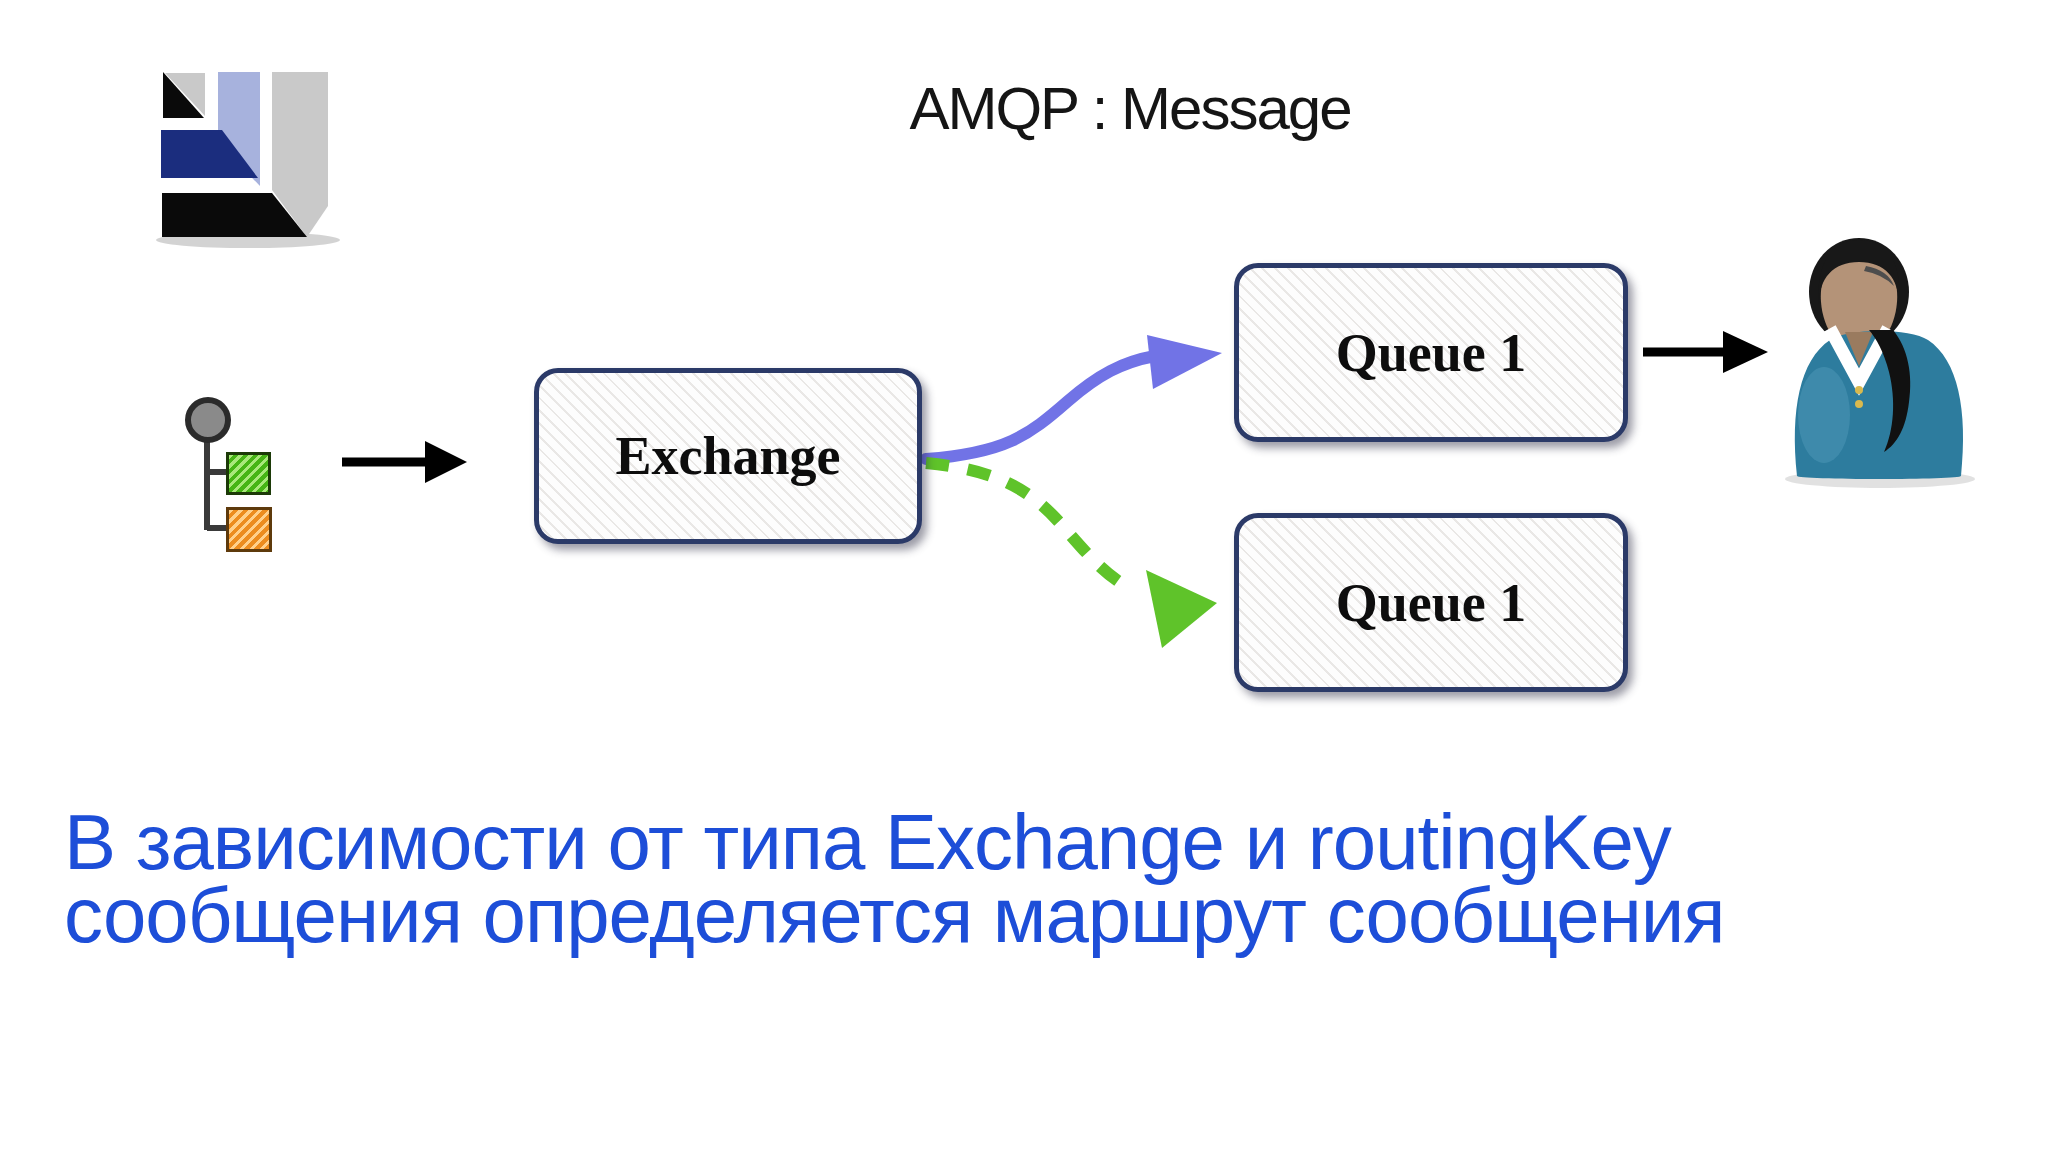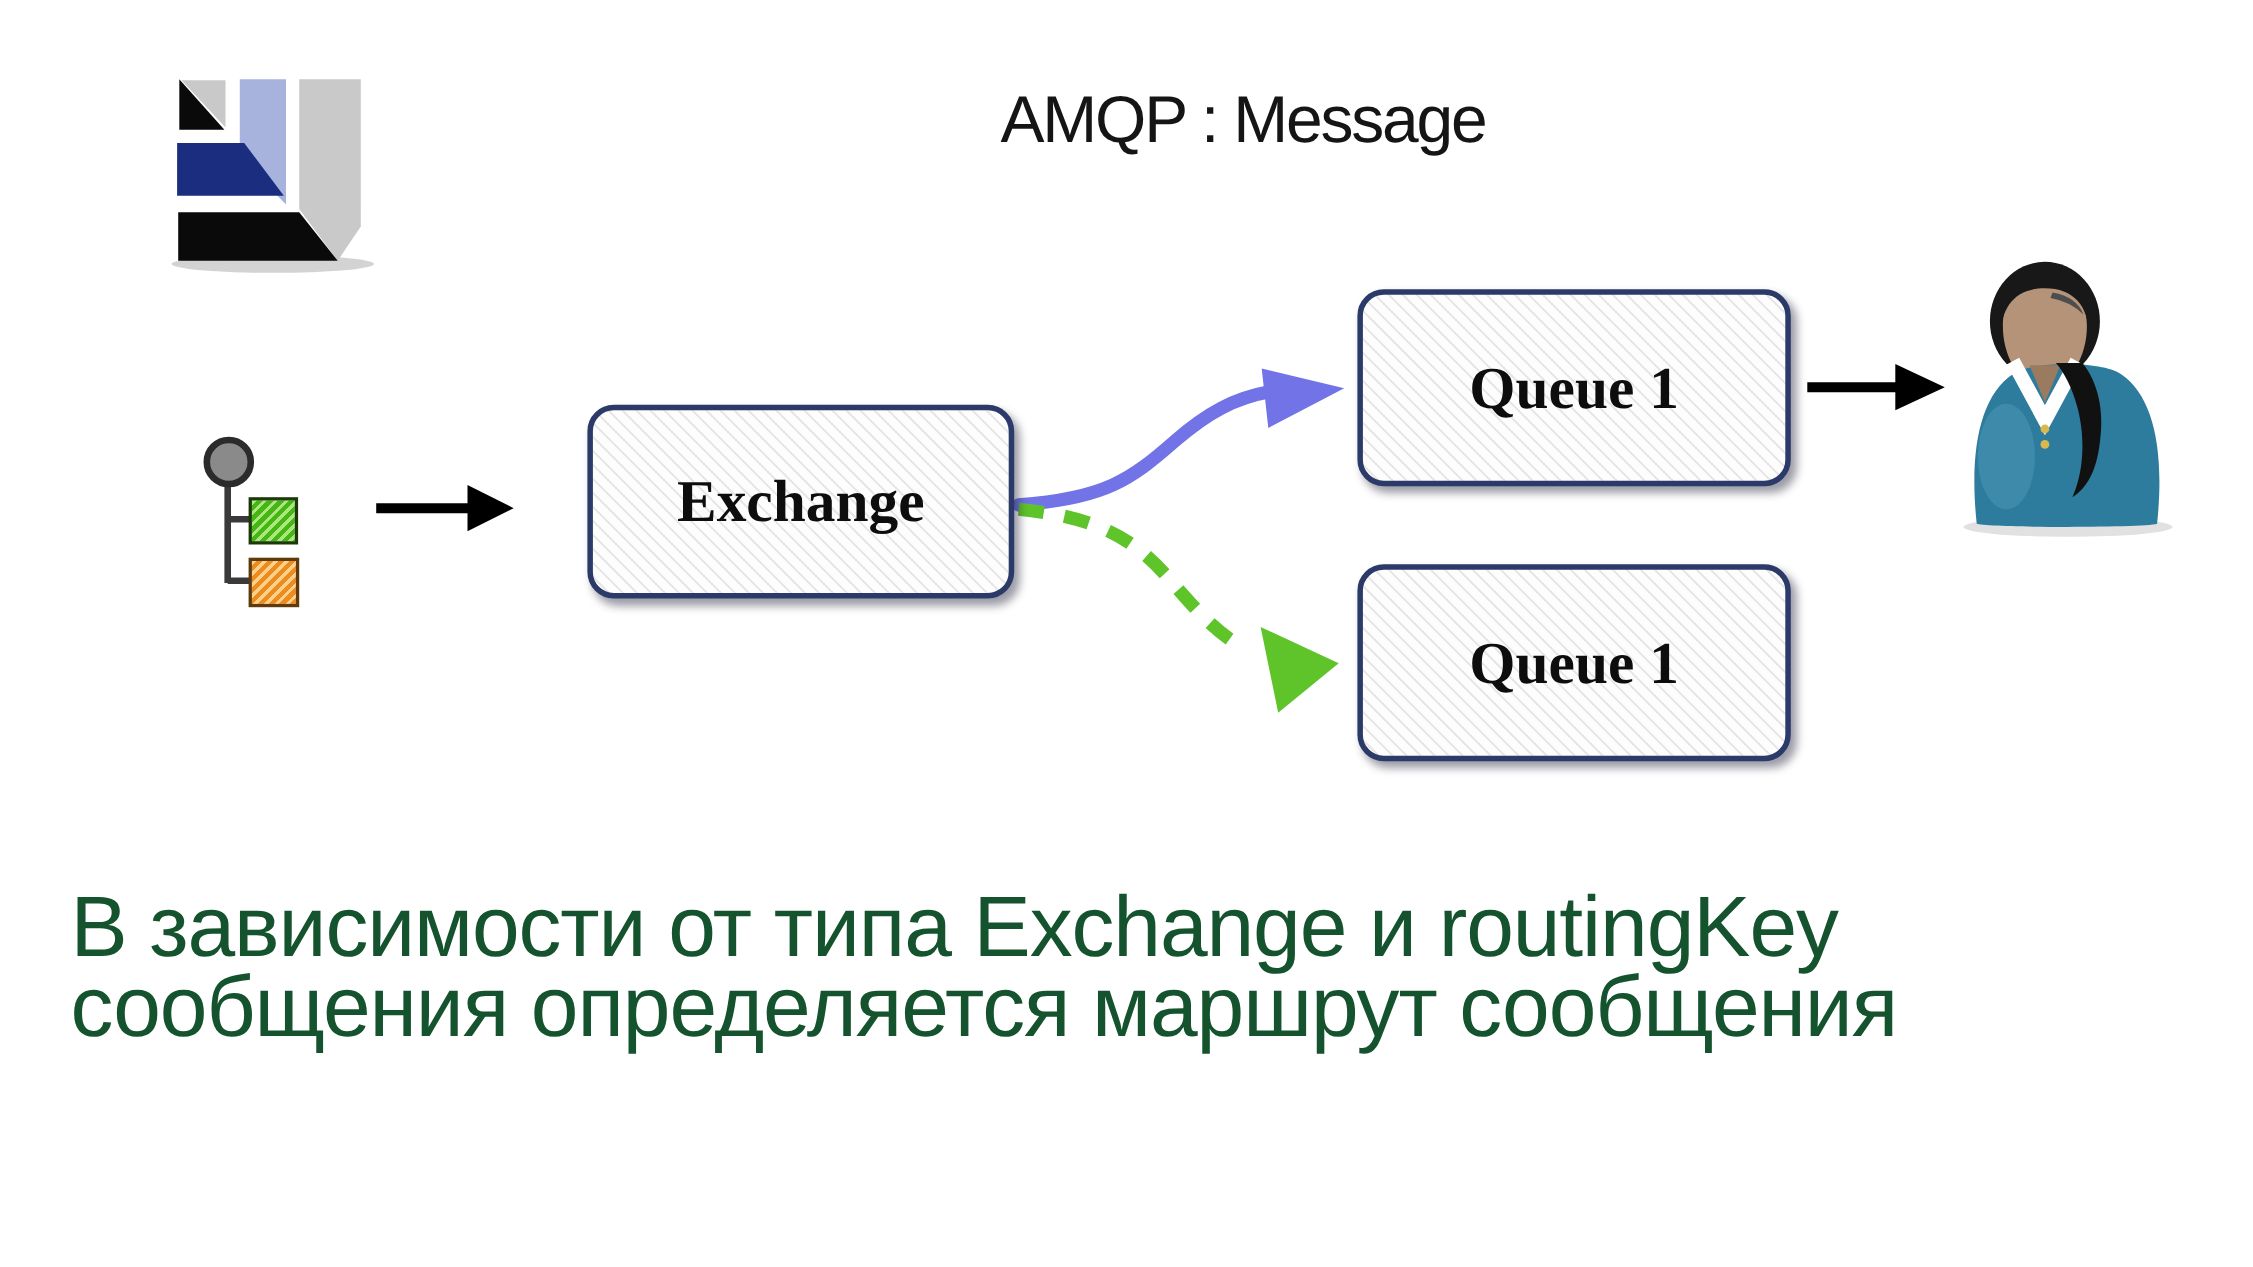--- a/index.html
+++ b/index.html
@@ -20,21 +20,21 @@
   #queue1-box{left:1234px;top:263px;width:384px;height:169px;}
   #queue2-box{left:1234px;top:513px;width:384px;height:169px;}
 
   .hatch-square{position:absolute;box-sizing:border-box;}
   #green-square{left:226px;top:452px;width:45px;height:43px;border:3px solid #1c3a08;
     background:repeating-linear-gradient(135deg,#a9e87b 0px,#a9e87b 3px,#46b515 3px,#46b515 7px);}
   #orange-square{left:226px;top:507px;width:46px;height:45px;border:3px solid #5e3a0c;
     background:repeating-linear-gradient(135deg,#ffd08a 0px,#ffd08a 3px,#ec8c1e 3px,#ec8c1e 7px);}
 
   .caption{position:absolute;left:64px;top:806px;font-size:78px;line-height:73px;
-    letter-spacing:-1px;color:#14532d;white-space:nowrap;}
+    letter-spacing:-1px;color:#1d4ed8;white-space:nowrap;}
   .caption div{height:73px;}
 </style>
 </head>
 <body>
 
 <div id="slide">
 
   <svg id="gfx" viewBox="0 0 2048 1152" xmlns="http://www.w3.org/2000/svg">
 
     <g transform="translate(160,58)">

